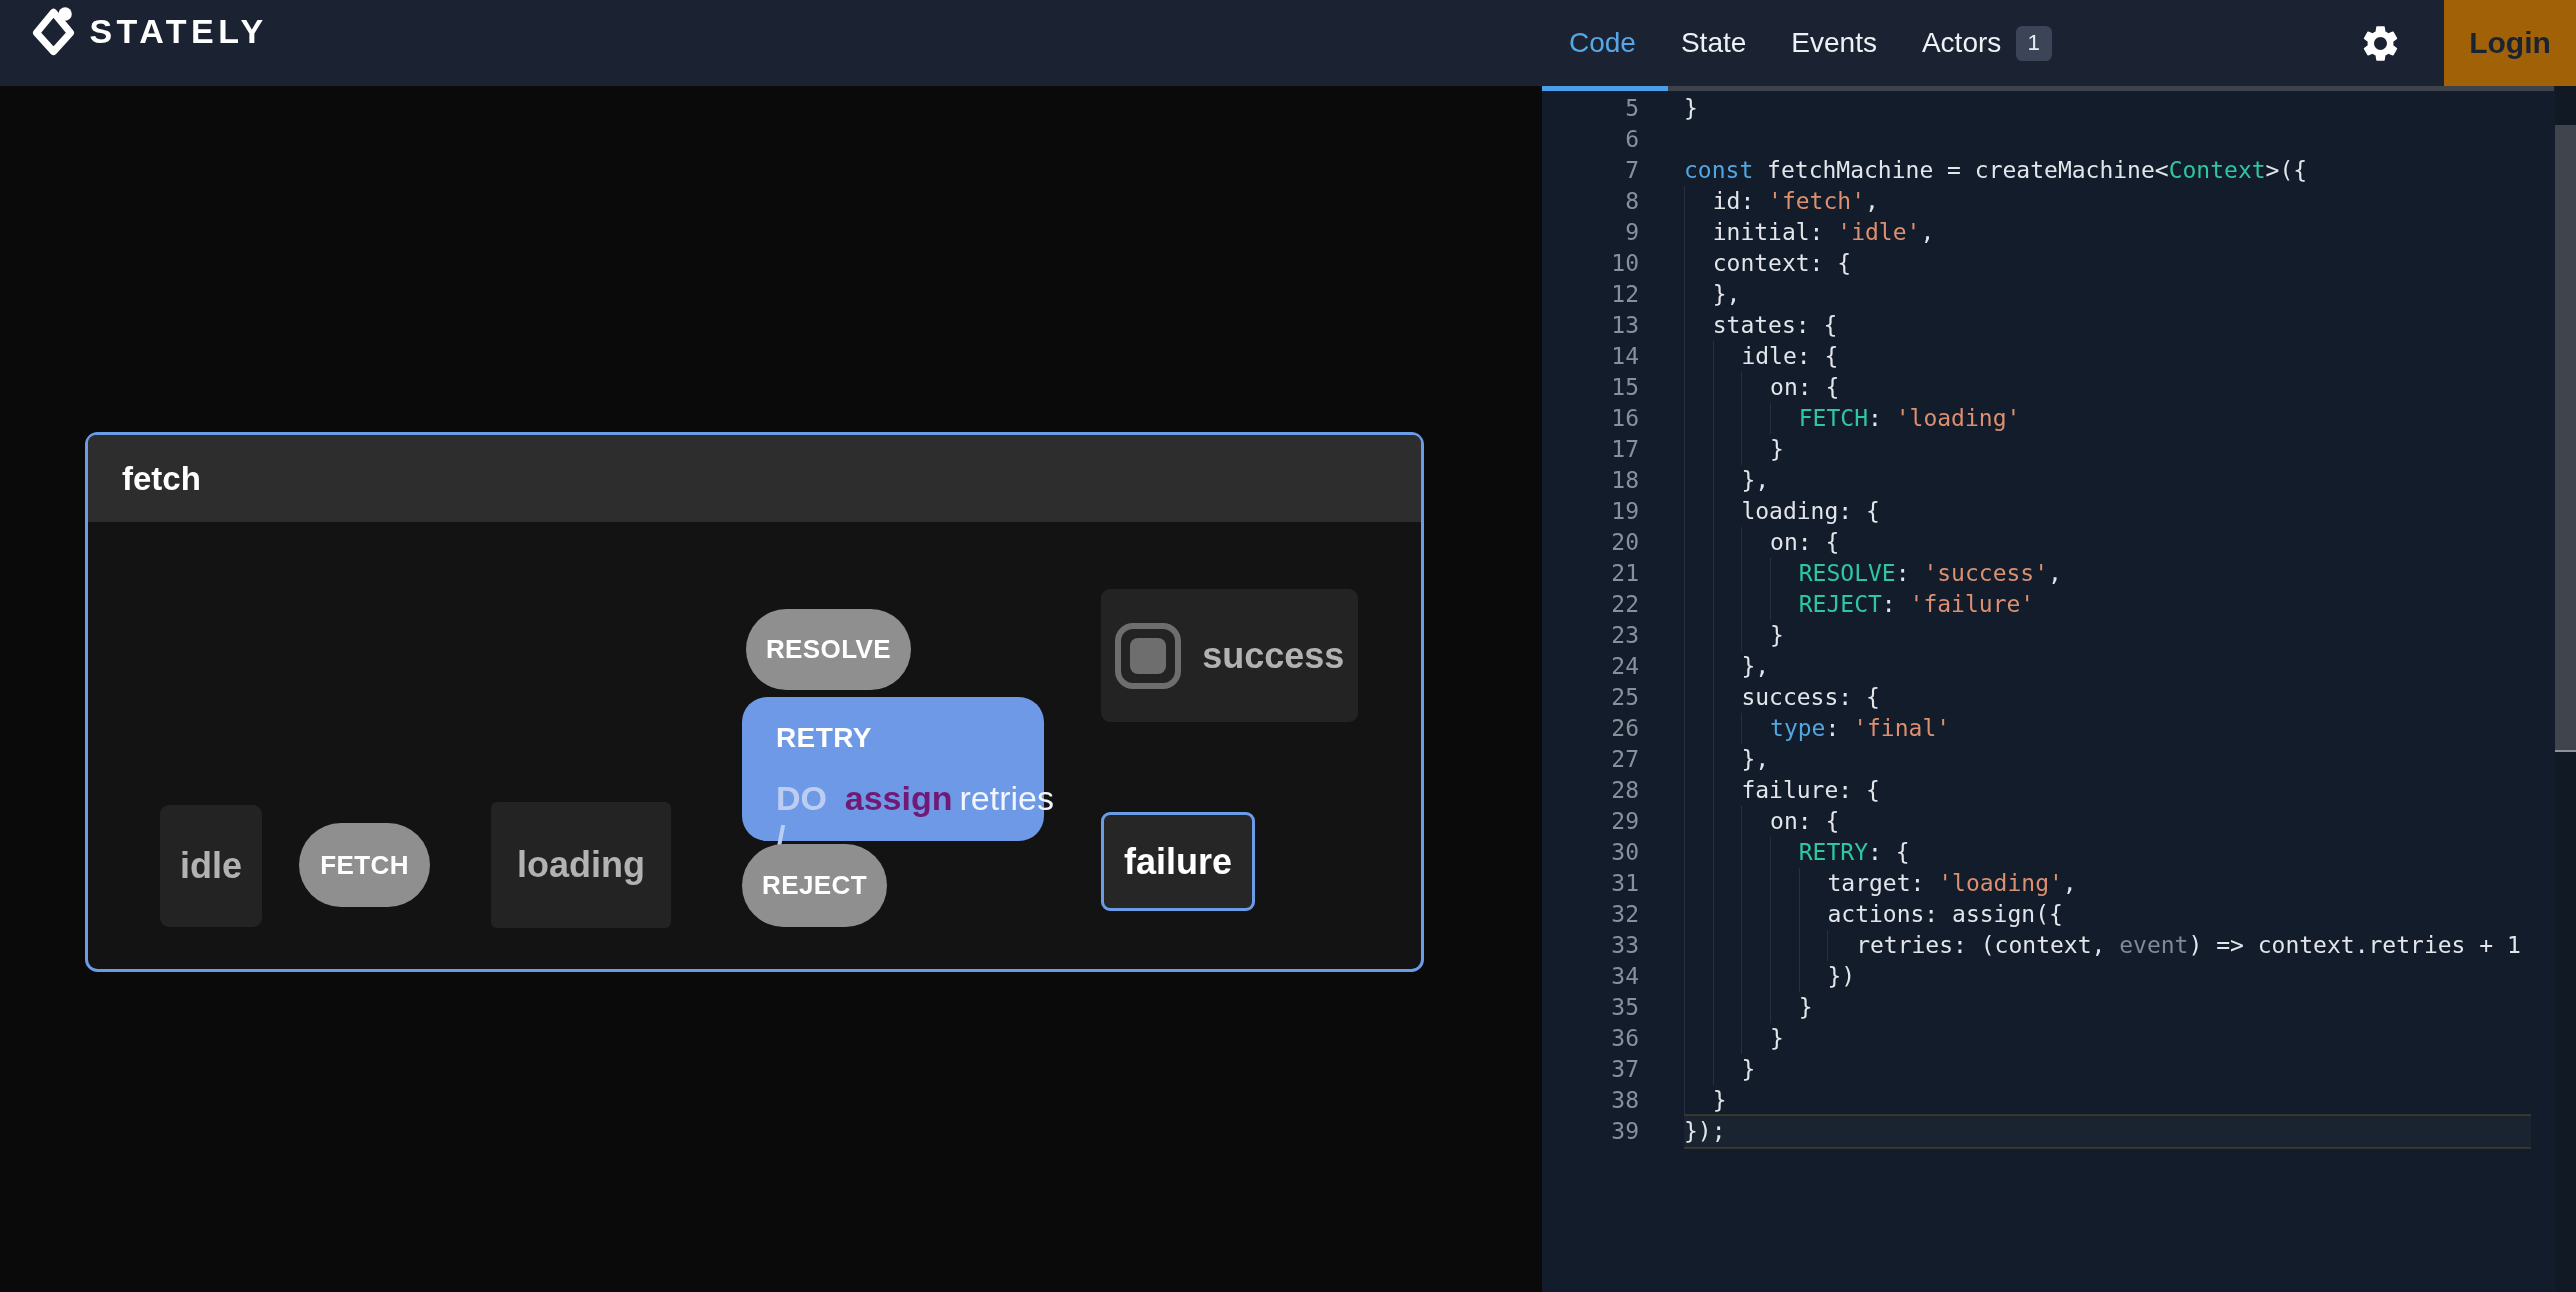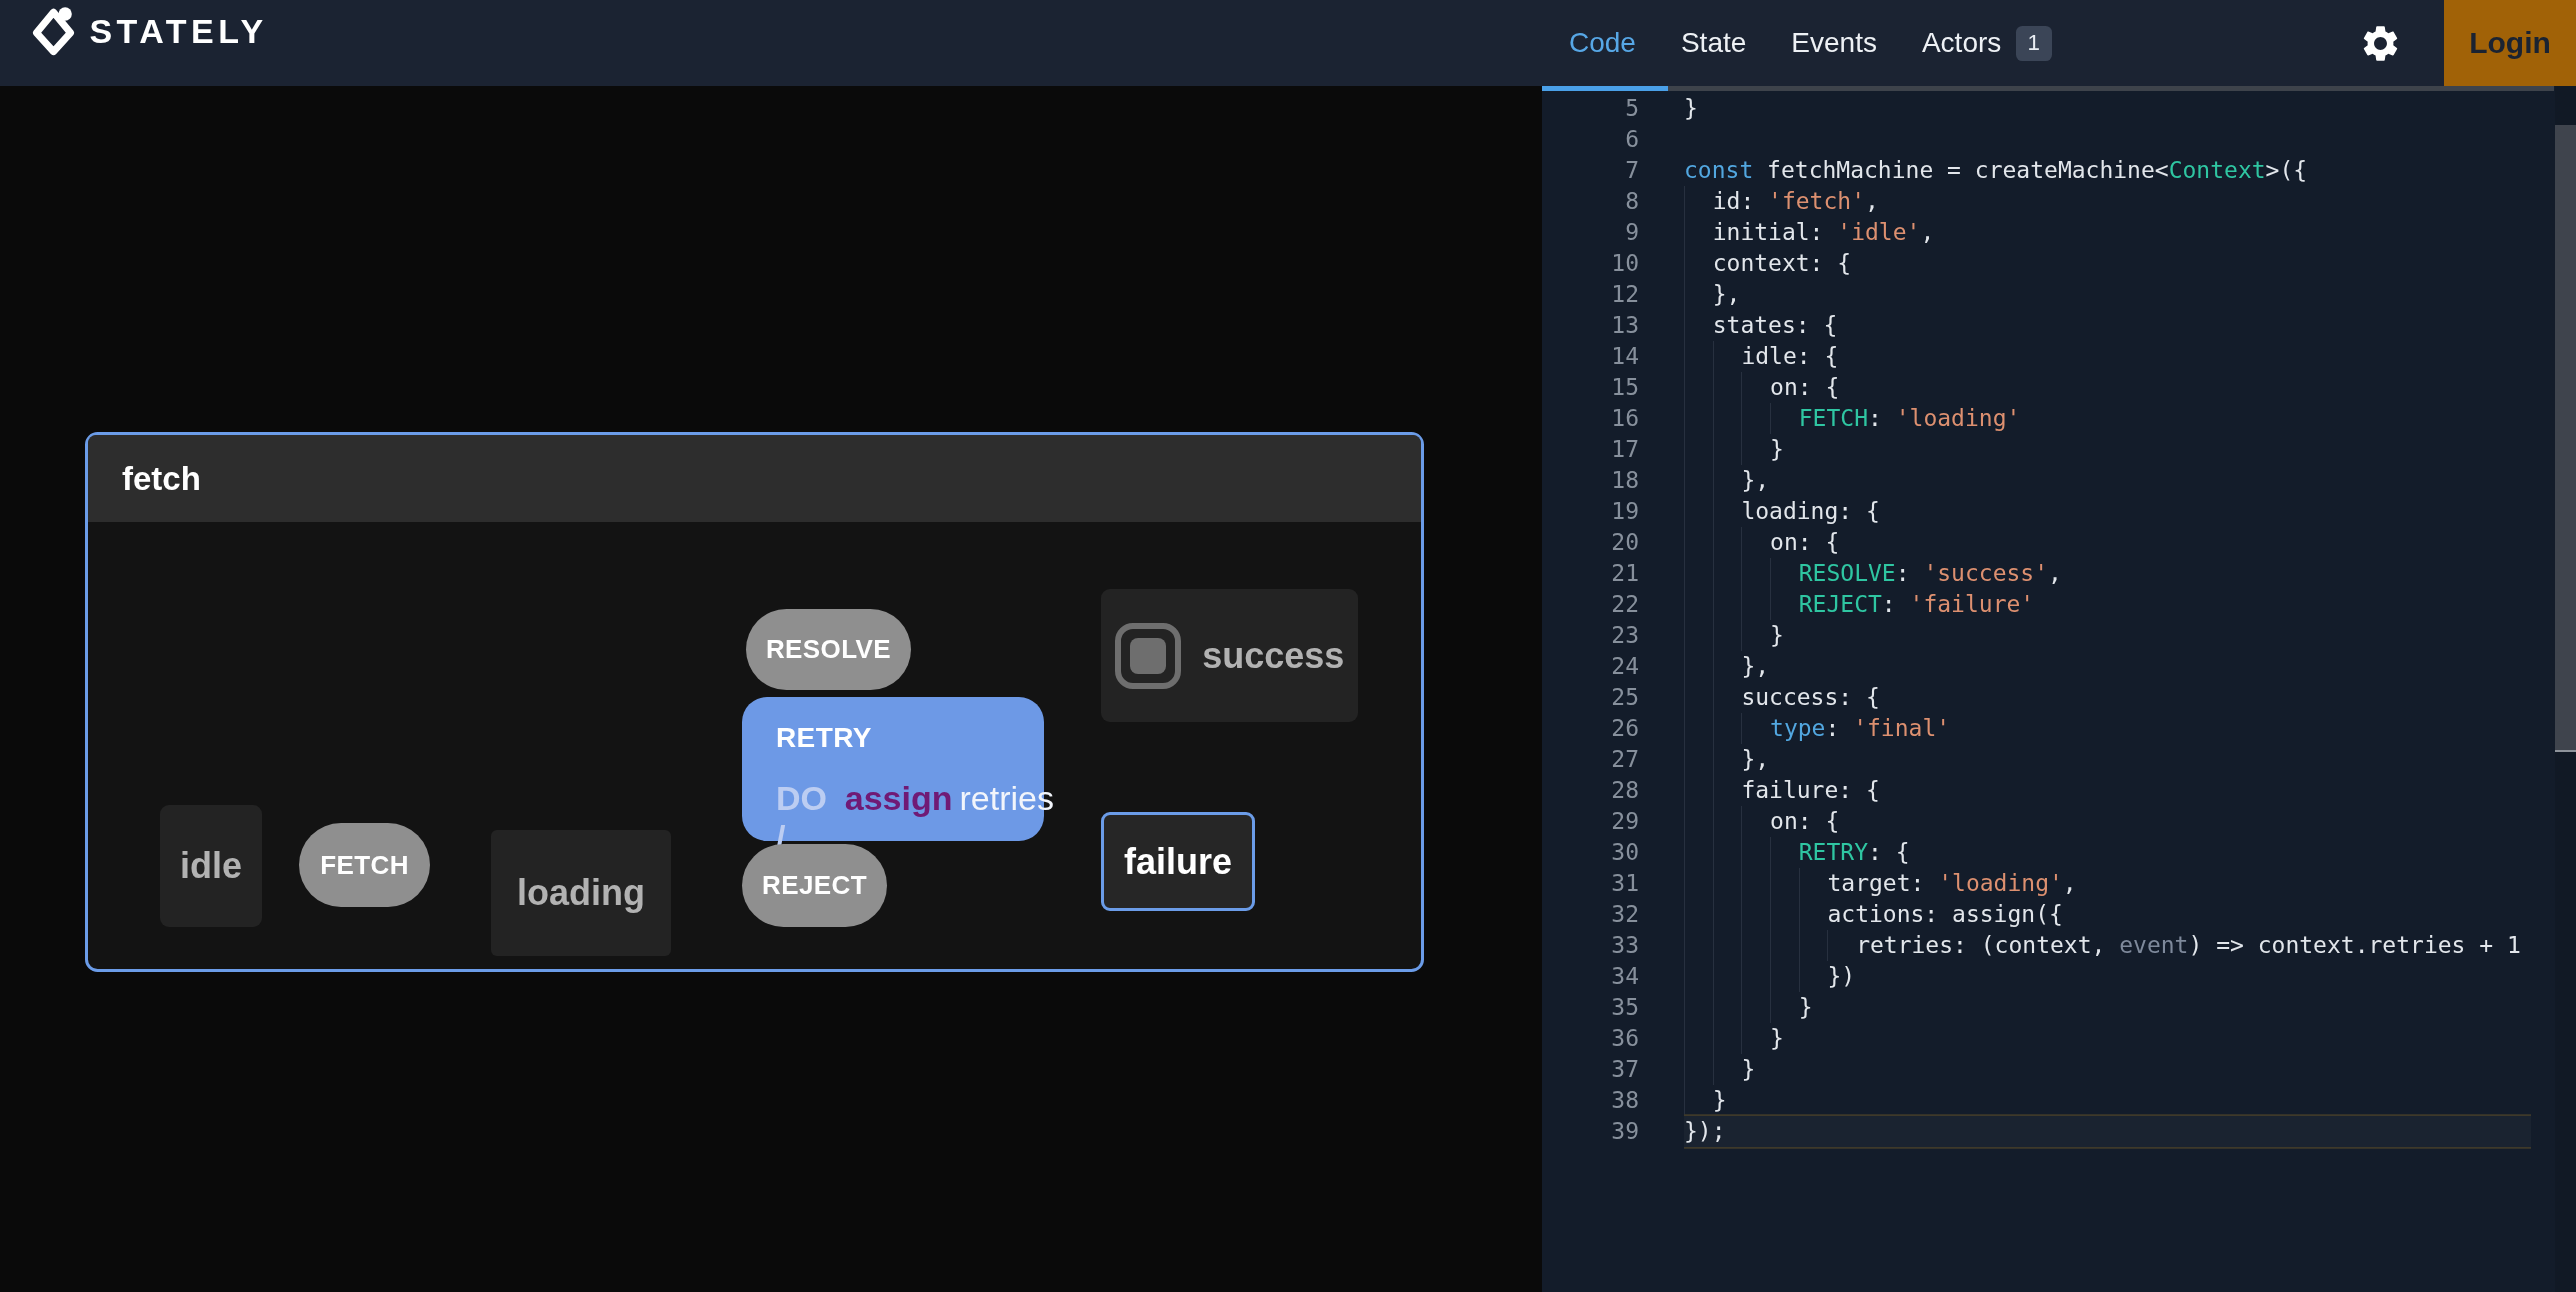--- a/index.html
+++ b/index.html
@@ -144,21 +144,21 @@
     </div>
 
     <div class="sbox" style="left:160px;top:719px;width:102px;height:122px;">
       <span>idle</span>
     </div>
 
     <div class="pill" style="left:299px;top:737px;width:131px;height:84px;">
       <span>FETCH</span>
     </div>
 
-    <div class="sbox" style="left:491px;top:744px;width:180px;height:126px;border-radius:6px;">
+    <div class="sbox" style="left:491px;top:716px;width:180px;height:126px;border-radius:6px;">
       <span>loading</span>
     </div>
 
     <div class="pill" style="left:746px;top:523px;width:165px;height:81px;">
       <span>RESOLVE</span>
     </div>
 
     <div class="sbox success-box" style="left:1101px;top:503px;width:257px;height:133px;text-align:center;">
       <span class="final-icon">
         <span class="final-icon-inner"></span>

